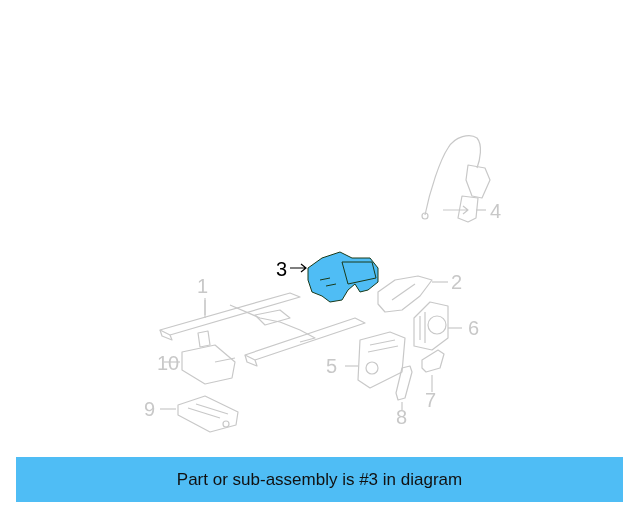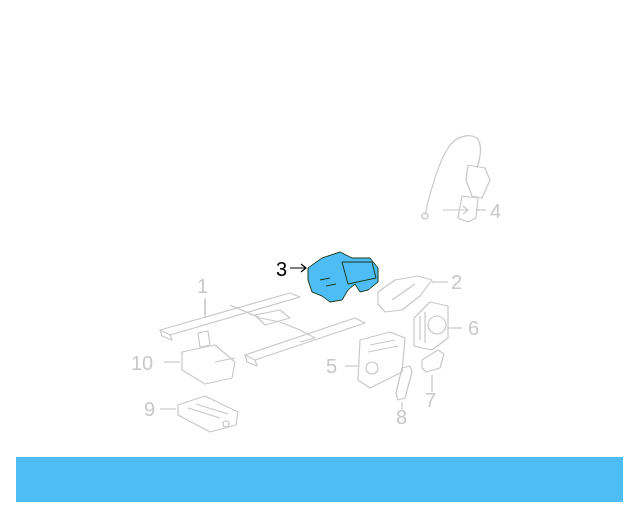--- a/index.html
+++ b/index.html
@@ -96,16 +96,17 @@
 
 <div class="callout" style="left:197px;top:276px">1</div>
 <div class="callout" style="left:451px;top:272px">2</div>
 <div class="callout active" style="left:276px;top:259px">3</div>
 <div class="callout" style="left:490px;top:201px">4</div>
 <div class="callout" style="left:326px;top:356px">5</div>
 <div class="callout" style="left:468px;top:318px">6</div>
 <div class="callout" style="left:425px;top:390px">7</div>
 <div class="callout" style="left:396px;top:407px">8</div>
 <div class="callout" style="left:144px;top:399px">9</div>
-<div class="callout" style="left:131px;top:353px">10</div>
+<div class="callout" style="left:157px;top:353px">10</div>
 
 <div class="banner">
+  <span>Part or sub-assembly is #3 in diagram</span>
 </div>
 
 </body></html>

